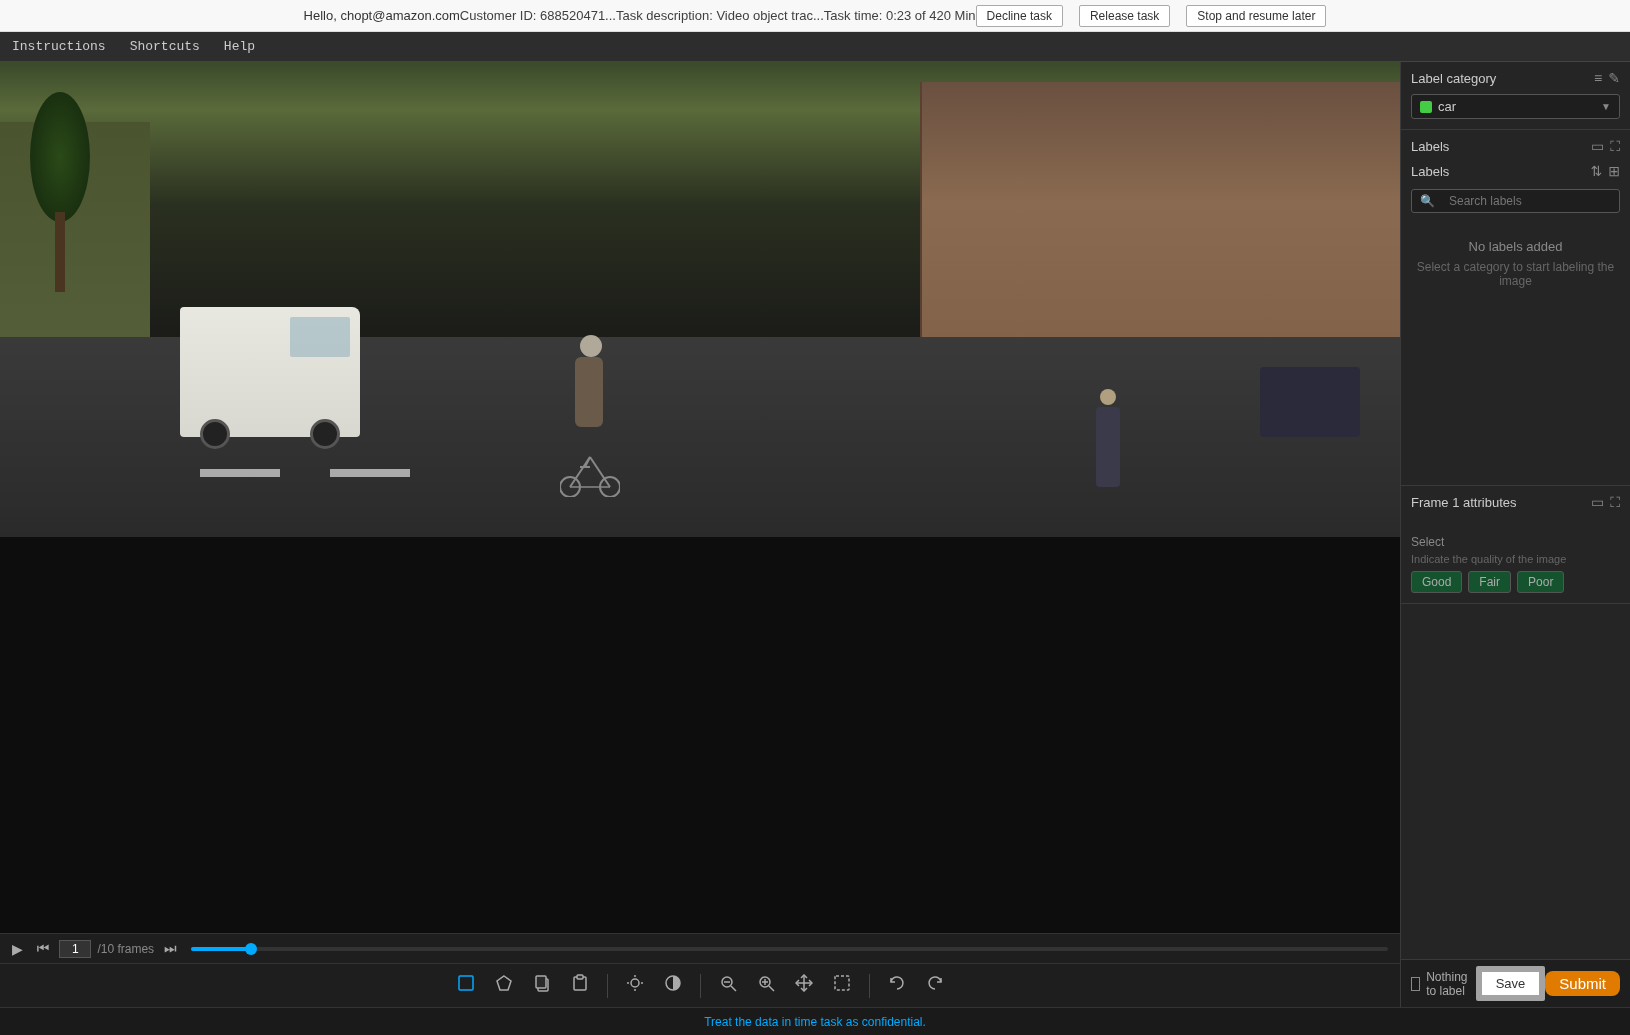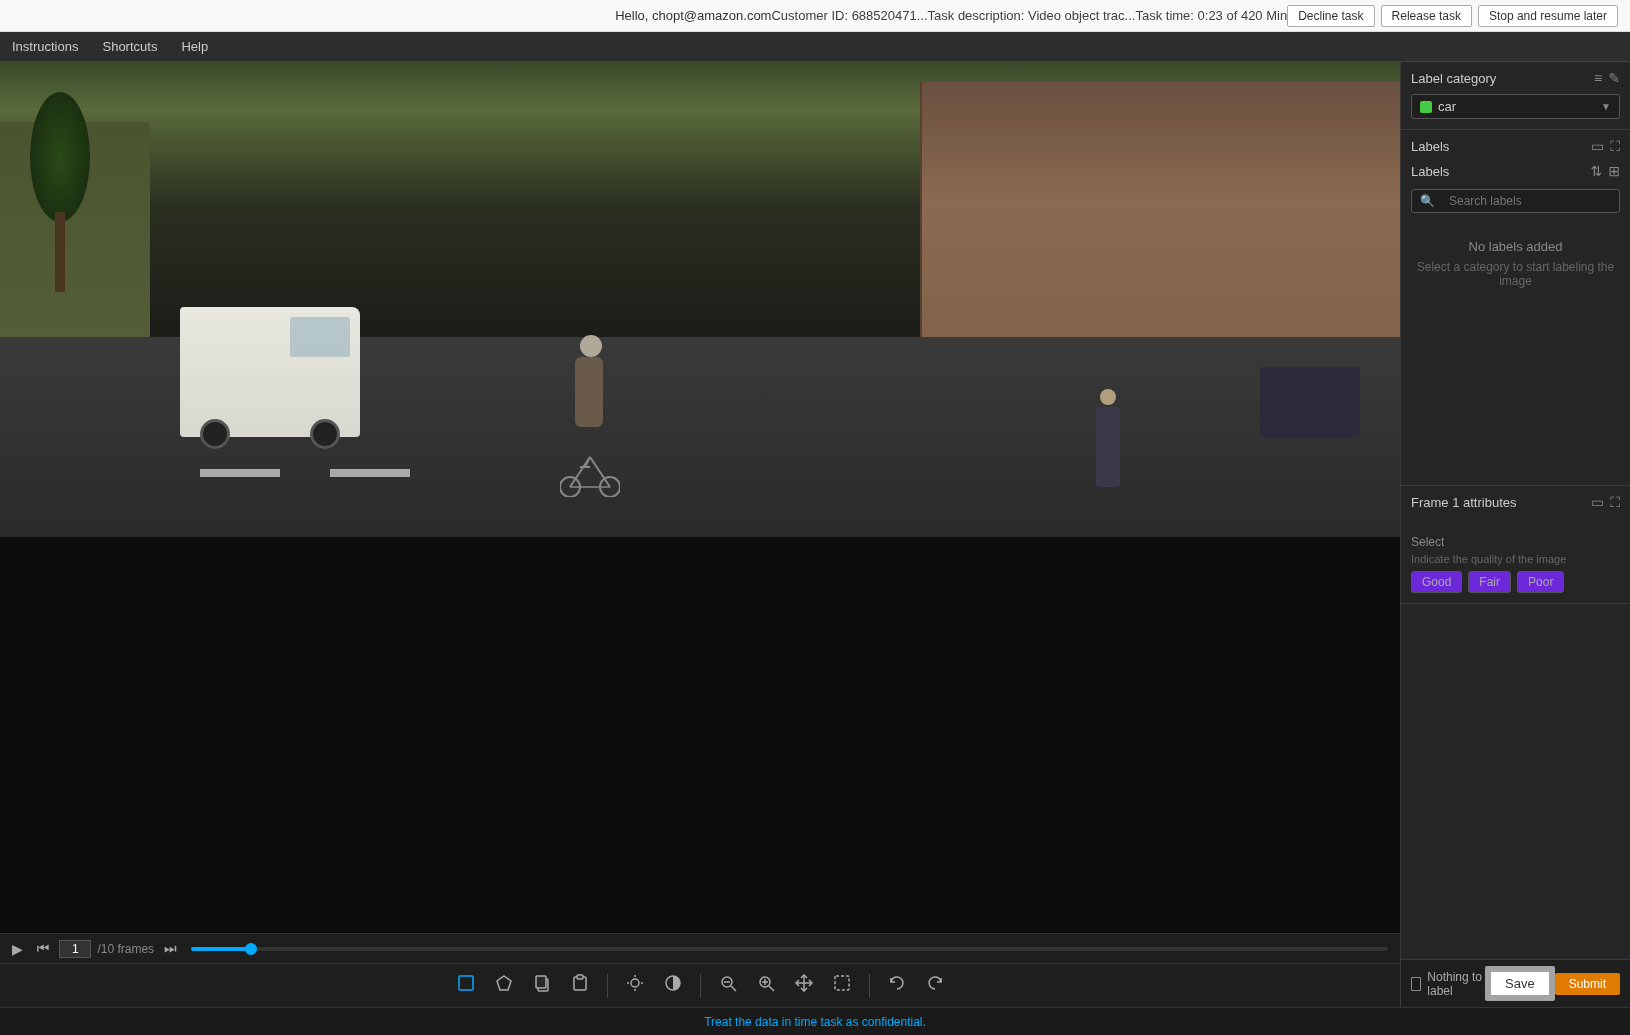--- a/index.html
+++ b/index.html
@@ -1,36 +1,37 @@
 <!DOCTYPE html>
 <html><head>
   <meta charset="utf-8">
   <style>
     * { box-sizing: border-box; margin: 0; padding: 0; }
     body { background: #1a1a1a; font-family: Arial, sans-serif; width: 1630px; height: 1035px; overflow: hidden; color: #ccc; }
 
     
     .top-bar {
-      display: flex; align-items: center; justify-content: flex-end;
+      display: flex; align-items: center; justify-content: center;
       background: #f8f8f8; height: 32px; padding: 0 12px;
       border-bottom: 1px solid #ddd;
     }
     .top-bar-left { font-size: 13px; color: #333; }
     .top-bar-center { display: flex; font-size: 13px; color: #404040; }
-    .top-bar-right { display: flex; gap: 6px; }
+    .top-bar-right { display: flex; gap: 16px; }
     .top-btn {
       padding: 3px 10px; font-size: 12px; border: 1px solid #aaa;
       background: #fff; cursor: pointer; border-radius: 2px; color: #333;
     }
 
     
     .nav-bar {
       display: flex; align-items: center; gap: 24px;
       background: #2d2d2d; height: 30px; padding: 0 12px;
       border-bottom: 1px solid #444;
+      font-family: Liberation Mono, monospace;
     }
     .nav-item { font-size: 13px; color: #ccc; cursor: pointer; }
 
     .video-frame {
       width: 100%; height: 475px; overflow: hidden; position: relative;
       background: #222;
     }
     .video-scene {
       width: 100%; height: 100%;
       background: linear-gradient(180deg, #3a4a2a 0%, #5a6a3a 10%, #2a3020 30%, #1a1a18 60%, #1e1e1a 100%);
@@ -199,38 +200,38 @@
     .no-labels-msg .title { color: #888; margin-bottom: 6px; font-size: 13px; }
 
     
     .fa-section { padding: 10px; }
     .fa-quality { margin-top: 6px; }
     .fa-quality-label { font-size: 12px; color: #888; margin-bottom: 4px; }
     .fa-quality-label2 { font-size: 11px; color: #666; margin-bottom: 6px; }
     .fa-quality-btns { display: flex; gap: 6px; }
     .fa-qbtn {
       padding: 3px 10px; font-size: 12px; border: 1px solid #555;
-      background: #6d28d9; color: #aaa; border-radius: 3px; cursor: pointer;
+      background: #14532d; color: #aaa; border-radius: 3px; cursor: pointer;
     }
 
     
     .bottom-row {
       display: flex; align-items: center; justify-content: space-between;
       padding: 6px 10px; background: #1e1e1e; border-top: 1px solid #3a3a3a;
       margin-top: auto;
     }
     .nothing-label { display: flex; align-items: center; gap: 6px; font-size: 12px; color: #aaa; }
     .nothing-cb { width: 14px; height: 14px; border: 1px solid #888; background: #1a1a1a; }
     .save-btn {
       padding: 4px 14px; font-size: 13px; background: #fff; border: 6px solid #a3a3a3;
       color: #333; border-radius: 2px; cursor: pointer;
     }
     .submit-btn {
-      padding: 4px 14px; font-size: 12px; background: #e07b00; border: none;
-      color: #fff; border-radius: 2px; cursor: pointer;
+      padding: 4px 14px; font-size: 15px; background: #e07b00; border: none;
+      color: #fff; border-radius: 8px; cursor: pointer;
     }
 
     
     .content-wrapper { display: flex; flex-direction: column; height: calc(1035px - 62px); }
     .main-row { display: flex; flex: 1; overflow: hidden; }
     .canvas-column { flex: 1; display: flex; flex-direction: column; }
     .video-dark-area { flex: 1; background: #0d0d0d; }
   </style>
 </head>
 <body>

